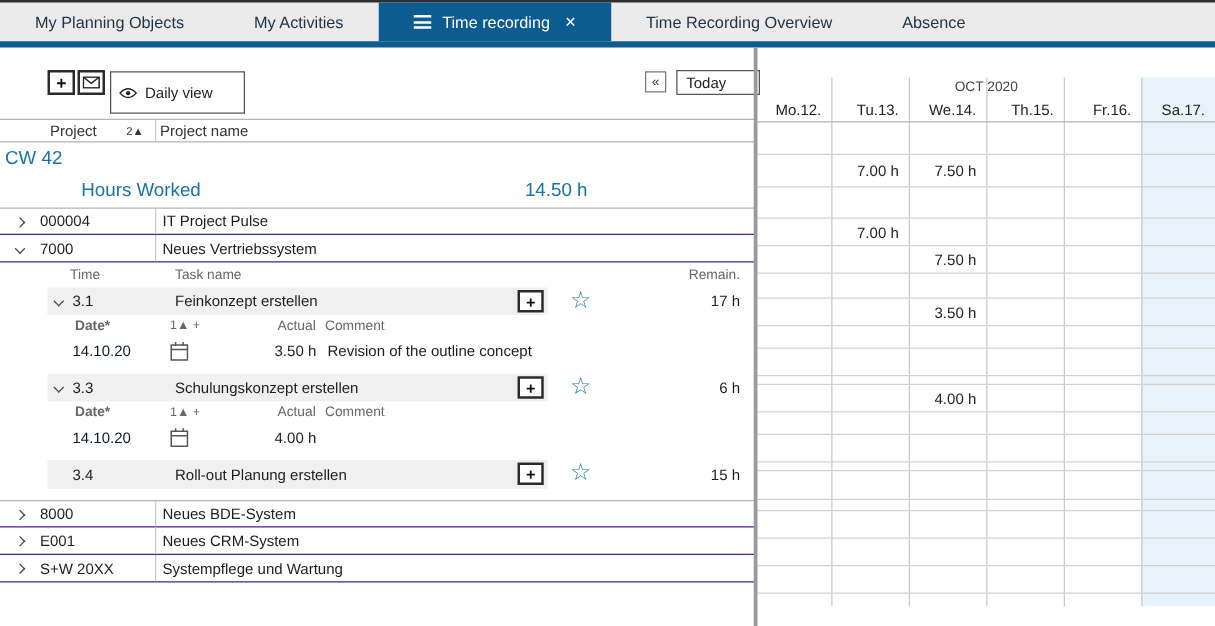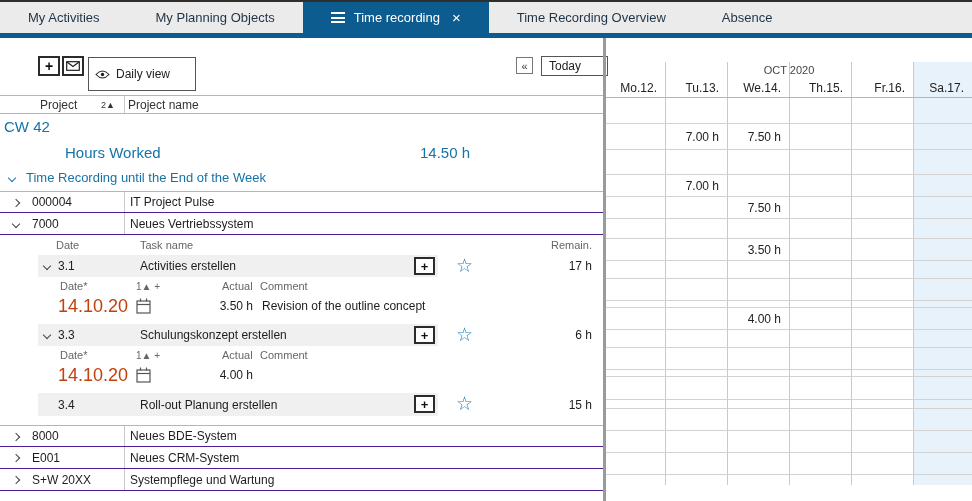--- a/index.html
+++ b/index.html
@@ -81,42 +81,42 @@
 
   .trow .bar { position:absolute; left:38px; width:400px; top:0; bottom:0; background:#f0f0f0; }
   .trow .code { left:58px; }
   .trow .name { left:140px; }
   .tplus { position:absolute; left:414px; top:2px; width:21px; height:18px; border:2px solid #2b2b2b; background:#fff;
            display:flex; align-items:center; justify-content:center; font-size:13px; font-weight:700; color:#111; }
   .tstar { position:absolute; left:456px; top:0; font-size:19px; line-height:22px; color:#1d7bb5; }
   .tremain { position:absolute; right:12px; width:90px; text-align:right; top:50%; transform:translateY(-50%);
              font-size:12px; color:#1d1d1d; }
 
-  .eh-date { position:absolute; left:60px; top:50%; transform:translateY(-50%); font-size:11px; color:#666; }
+  .eh-date { position:absolute; left:60px; top:50%; transform:translateY(-50%); font-size:11px; color:#666;font-weight:bold; }
   .eh-sort { position:absolute; left:136px; top:50%; transform:translateY(-50%); font-size:10px; color:#666; }
   .eh-actual { position:absolute; left:222px; top:50%; transform:translateY(-50%); font-size:11px; color:#666; }
   .eh-comment { position:absolute; left:260px; top:50%; transform:translateY(-50%); font-size:11px; color:#666; }
 
-  .e-date { position:absolute; left:58px; top:50%; transform:translateY(-50%); font-size:18px; color:#c2410c; }
+  .e-date { position:absolute; left:58px; top:50%; transform:translateY(-50%); font-size:12px; color:#0f172a; }
   .e-cal { position:absolute; left:136px; top:3px; }
   .e-actual { position:absolute; left:196px; width:57px; text-align:right; top:50%; transform:translateY(-50%);
               font-size:12px; color:#1d1d1d; }
   .e-comment { position:absolute; left:262px; top:50%; transform:translateY(-50%); font-size:12px; color:#1d1d1d; }
 </style>
 </head>
 <body>
 
 <div class="app">
 
   <div class="tabbar">
     <div class="tab">
+      <span>My Planning Objects</span>
+    </div>
+    <div class="tab">
       <span>My Activities</span>
-    </div>
-    <div class="tab">
-      <span>My Planning Objects</span>
     </div>
     <div class="tab active">
       <span class="hamb">
           <i></i>
           <i></i>
           <i></i>
         </span>
       <span>Time recording</span>
       <span class="tab-close">×</span>
     </div>
@@ -237,50 +237,46 @@
 
     <div class="lrow h26">
       <span class="cw42-label">CW 42</span>
     </div>
 
     <div class="lrow h26">
       <span class="hours-label">Hours Worked</span>
       <span class="hours-total">14.50 h</span>
     </div>
 
-    <div class="lrow h25">
-      <span class="chev down schev"></span>
-      <span class="section-label">Time Recording until the End of the Week</span>
-    </div>
 
     <div class="lrow h22 prow first">
       <span class="chev right pchev"></span>
       <span class="code">000004</span>
       <span class="vsep"></span>
       <span class="name">IT Project Pulse</span>
     </div>
 
     <div class="lrow h22 prow">
       <span class="chev down pchev"></span>
       <span class="code">7000</span>
       <span class="vsep"></span>
       <span class="name">Neues Vertriebssystem</span>
     </div>
 
     <div class="lrow h20">
-      <span class="th-task">Date</span>
+      <span class="th-task">Time</span>
       <span class="th-name">Task name</span>
       <span class="th-remain">Remain.</span>
     </div>
 
     <div class="lrow h22 trow">
       <span class="bar"></span>
       <span class="chev down tchev"></span>
       <span class="code">3.1</span>
-      <span class="name">Activities erstellen</span>
+      <span class="name">Feinkonzept erstellen</span>
       <span class="tplus">
           <span>+</span>
         </span>
       <span class="tstar">☆</span>
       <span class="tremain">17 h</span>
     </div>
 
     <div class="lrow h18">
       <span class="eh-date">Date*</span>
       <span class="eh-sort">1▲ +</span>

